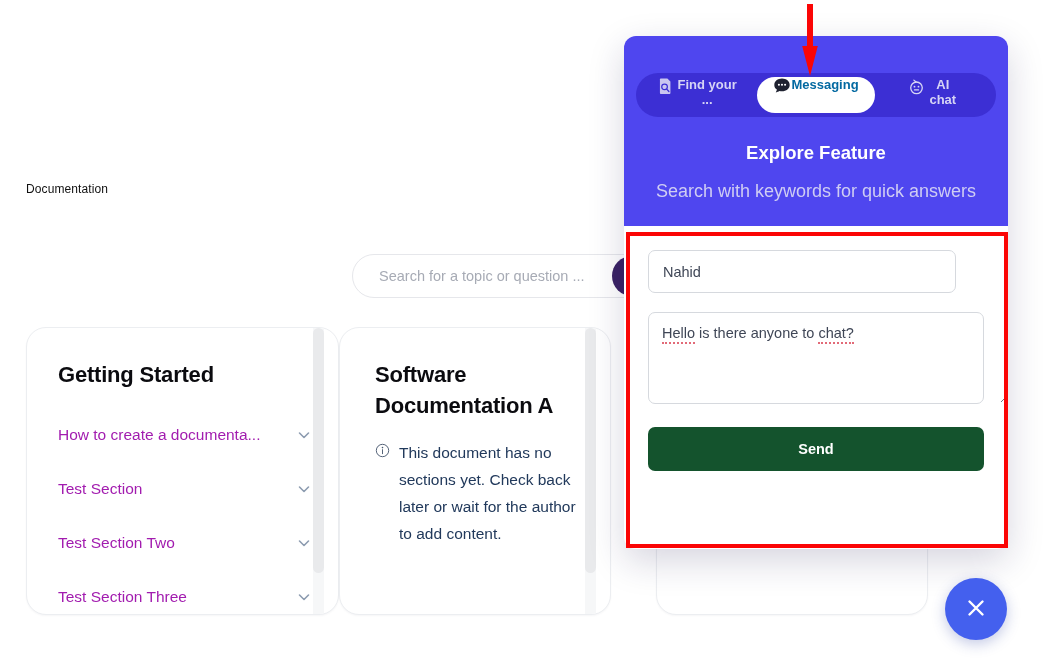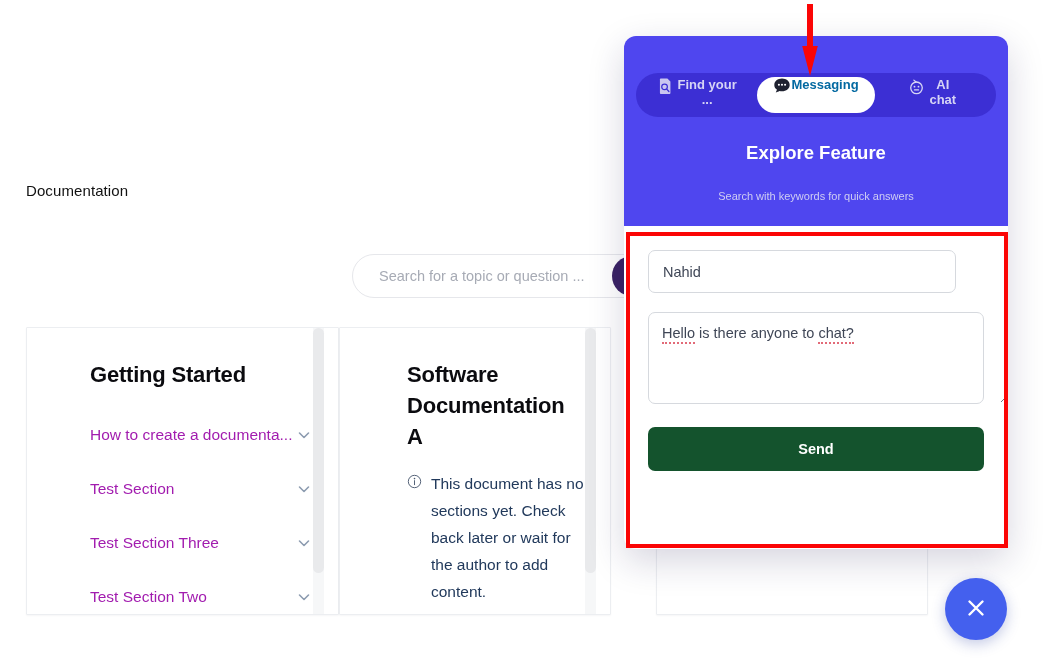--- a/index.html
+++ b/index.html
@@ -8,21 +8,21 @@
     width: 1053px; height: 658px;
     overflow: hidden;
     background: #ffffff;
     font-family: "Liberation Sans", sans-serif;
   }
   #page { position: relative; width: 1053px; height: 658px; background: #fff; }
 
   
   .doc-title {
     position: absolute; left: 26px; top: 182px;
-    font-size: 15px; color: #111111; letter-spacing: .1px;
+    font-size: 12px; color: #111111; letter-spacing: .1px;
   }
 
   .search-wrap {
     position: absolute; left: 352px; top: 254px;
     width: 300px; height: 60px;
   }
   .search-pill {
     position: absolute; left: 0; top: 0;
     width: 296px; height: 44px;
     border: 1px solid #e6e7eb; border-radius: 24px;
@@ -41,25 +41,24 @@
     width: 40px; height: 40px; border-radius: 50%;
     background: #3b2265; border: none; cursor: pointer;
   }
 
   
   .cards { position: absolute; left: 26px; top: 327px; height: 331px; display: flex; }
   .card {
     position: relative;
     background: #fff;
     border: 1px solid #eceef1;
-    border-radius: 1px;
+    border-radius: 20px;
     box-shadow: 0 1px 2px rgba(16,24,40,.04);
     height: 288px;
     overflow: hidden;
-    padding-left: 32px;
   }
   .card.c1 { width: 313px; }
   .card.c2 { width: 272px; }
   .card.c3 { width: 272px; margin-left: 45px; }
 
   .card-h {
     font-size: 22px; font-weight: bold; color: #0b0b0f;
     margin: 31px 0 0 31px; line-height: 31px; letter-spacing: -.2px;
   }
   .card.c2 .card-h, .card.c3 .card-h { margin-left: 35px; margin-right: 26px; }
@@ -119,22 +118,22 @@
   .tab .t-ic { flex: 0 0 auto; display: block; }
   .tab .t-lbl { text-align: center; }
   .tab.t1 .t-lbl { width: 66px; }
   .tab.t3 .t-lbl { width: 34px; }
 
   .w-title {
     position: absolute; top: 106px; left: 0; right: 0;
     text-align: center; color: #fff; font-size: 18.5px; font-weight: bold;
   }
   .w-sub {
-    position: absolute; top: 154px; left: 0; right: 0;
-    text-align: center; color: #cfcdf3; font-size: 11px;
+    position: absolute; top: 145px; left: 0; right: 0;
+    text-align: center; color: #cfcdf3; font-size: 18px;
   }
 
   .w-body { padding: 24px 24px 0 24px; background: #fff; }
   .fld {
     width: 308px; height: 43px;
     border: 1px solid #d6d9de; border-radius: 7px;
     background: #fff; outline: none;
     font-family: "Liberation Sans", sans-serif;
     font-size: 14.5px; color: #3f4656;
     padding: 0 14px; margin-bottom: 19px;
@@ -217,29 +216,29 @@
         </div>
         <div class="sec-item">
           <span class="lbl">Test Section</span>
           <span class="chev">
             <svg width="16" height="16" viewBox="0 0 16 16">
                 <path d="M3.5 6 L8 10.5 L12.5 6" fill="none" stroke="#8d9cb0" stroke-width="1.6" stroke-linecap="round" stroke-linejoin="round"></path>
               </svg>
           </span>
         </div>
         <div class="sec-item">
-          <span class="lbl">Test Section Three</span>
+          <span class="lbl">Test Section Two</span>
           <span class="chev">
             <svg width="16" height="16" viewBox="0 0 16 16">
                 <path d="M3.5 6 L8 10.5 L12.5 6" fill="none" stroke="#8d9cb0" stroke-width="1.6" stroke-linecap="round" stroke-linejoin="round"></path>
               </svg>
           </span>
         </div>
         <div class="sec-item">
-          <span class="lbl">Test Section Two</span>
+          <span class="lbl">Test Section Three</span>
           <span class="chev">
             <svg width="16" height="16" viewBox="0 0 16 16">
                 <path d="M3.5 6 L8 10.5 L12.5 6" fill="none" stroke="#8d9cb0" stroke-width="1.6" stroke-linecap="round" stroke-linejoin="round"></path>
               </svg>
           </span>
         </div>
       </div>
       <div class="sbar-track"></div>
       <div class="sbar-thumb"></div>
     </div>

